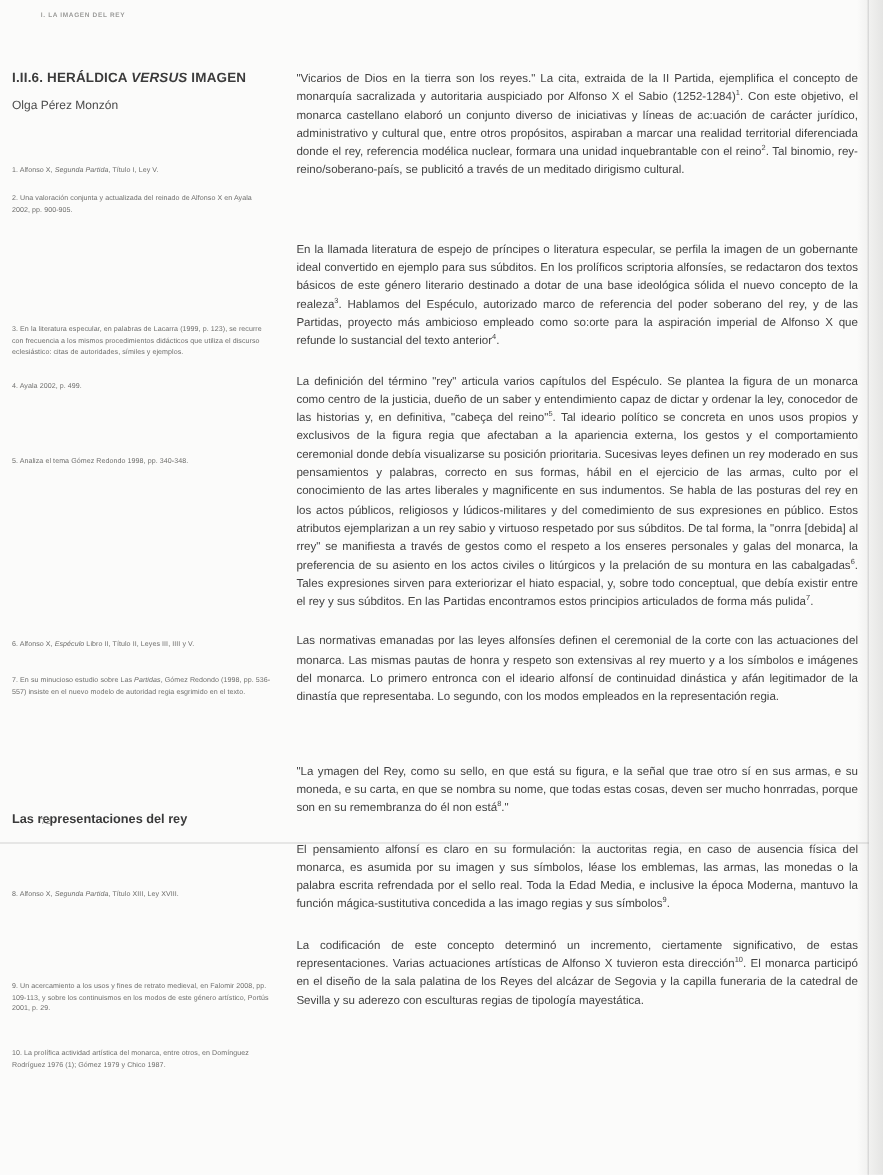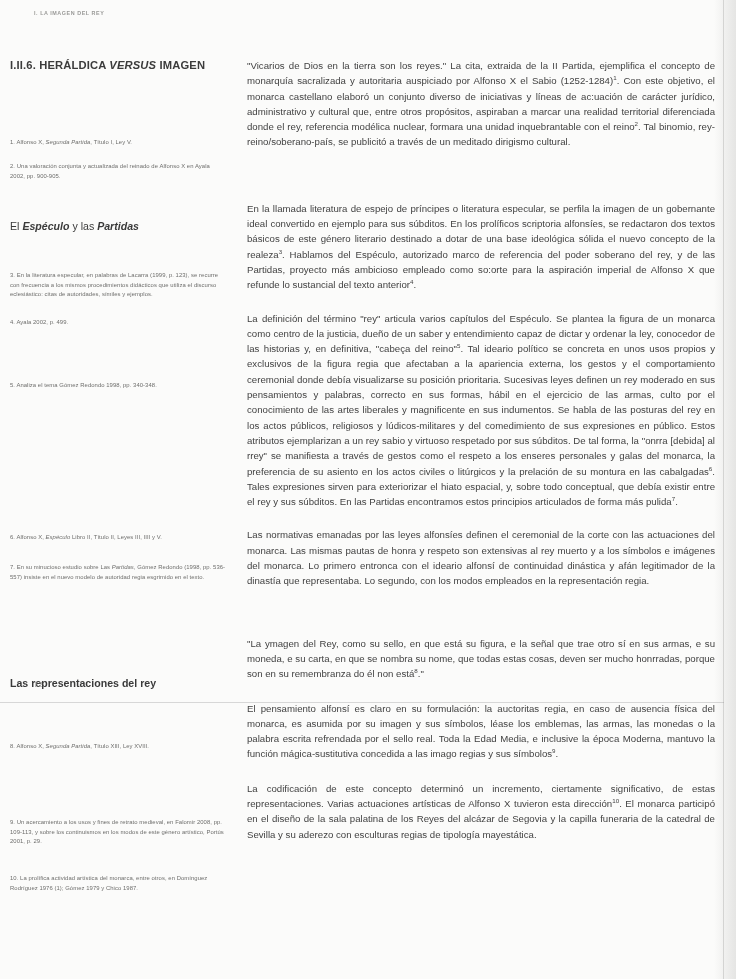--- a/index.html
+++ b/index.html
@@ -159,33 +159,31 @@
 
   <div class="running-head">I. LA IMAGEN DEL REY</div>
 
   <div class="left-col">
     <div class="section-title">
       <span>I.II.6.</span>
       <span>HERÁLDICA</span>
       <span class="ital">VERSUS</span>
       <span>IMAGEN</span>
     </div>
+    <div class="author">Olga Pérez Monzón</div>
   </div>
 
   <div class="note" style="top:138px">
     <span>1. Alfonso X, </span><span class="ital">Segunda Partida</span><span>, Título I, Ley V.</span>
   </div>
 
   <div class="note" style="top:162px">
     <span>2. Una valoración conjunta y actualizada del reinado de Alfonso X en Ayala 2002, pp. 900-905.</span>
   </div>
 
-  <div class="heading-left" style="top:220px">
-    <span>El </span><span class="ital">Espéculo</span><span> y las </span><span class="ital">Partidas</span>
-  </div>
 
   <div class="note" style="top:271px">
     <span>3. En la literatura especular, en palabras de Lacarra (1999, p. 123), se recurre con frecuencia a los mismos procedimientos didácticos que utiliza el discurso eclesiástico: citas de autoridades, símiles y ejemplos.</span>
   </div>
 
   <div class="note" style="top:318px">
     <span>4. Ayala 2002, p. 499.</span>
   </div>
 
   <div class="note" style="top:381px">

